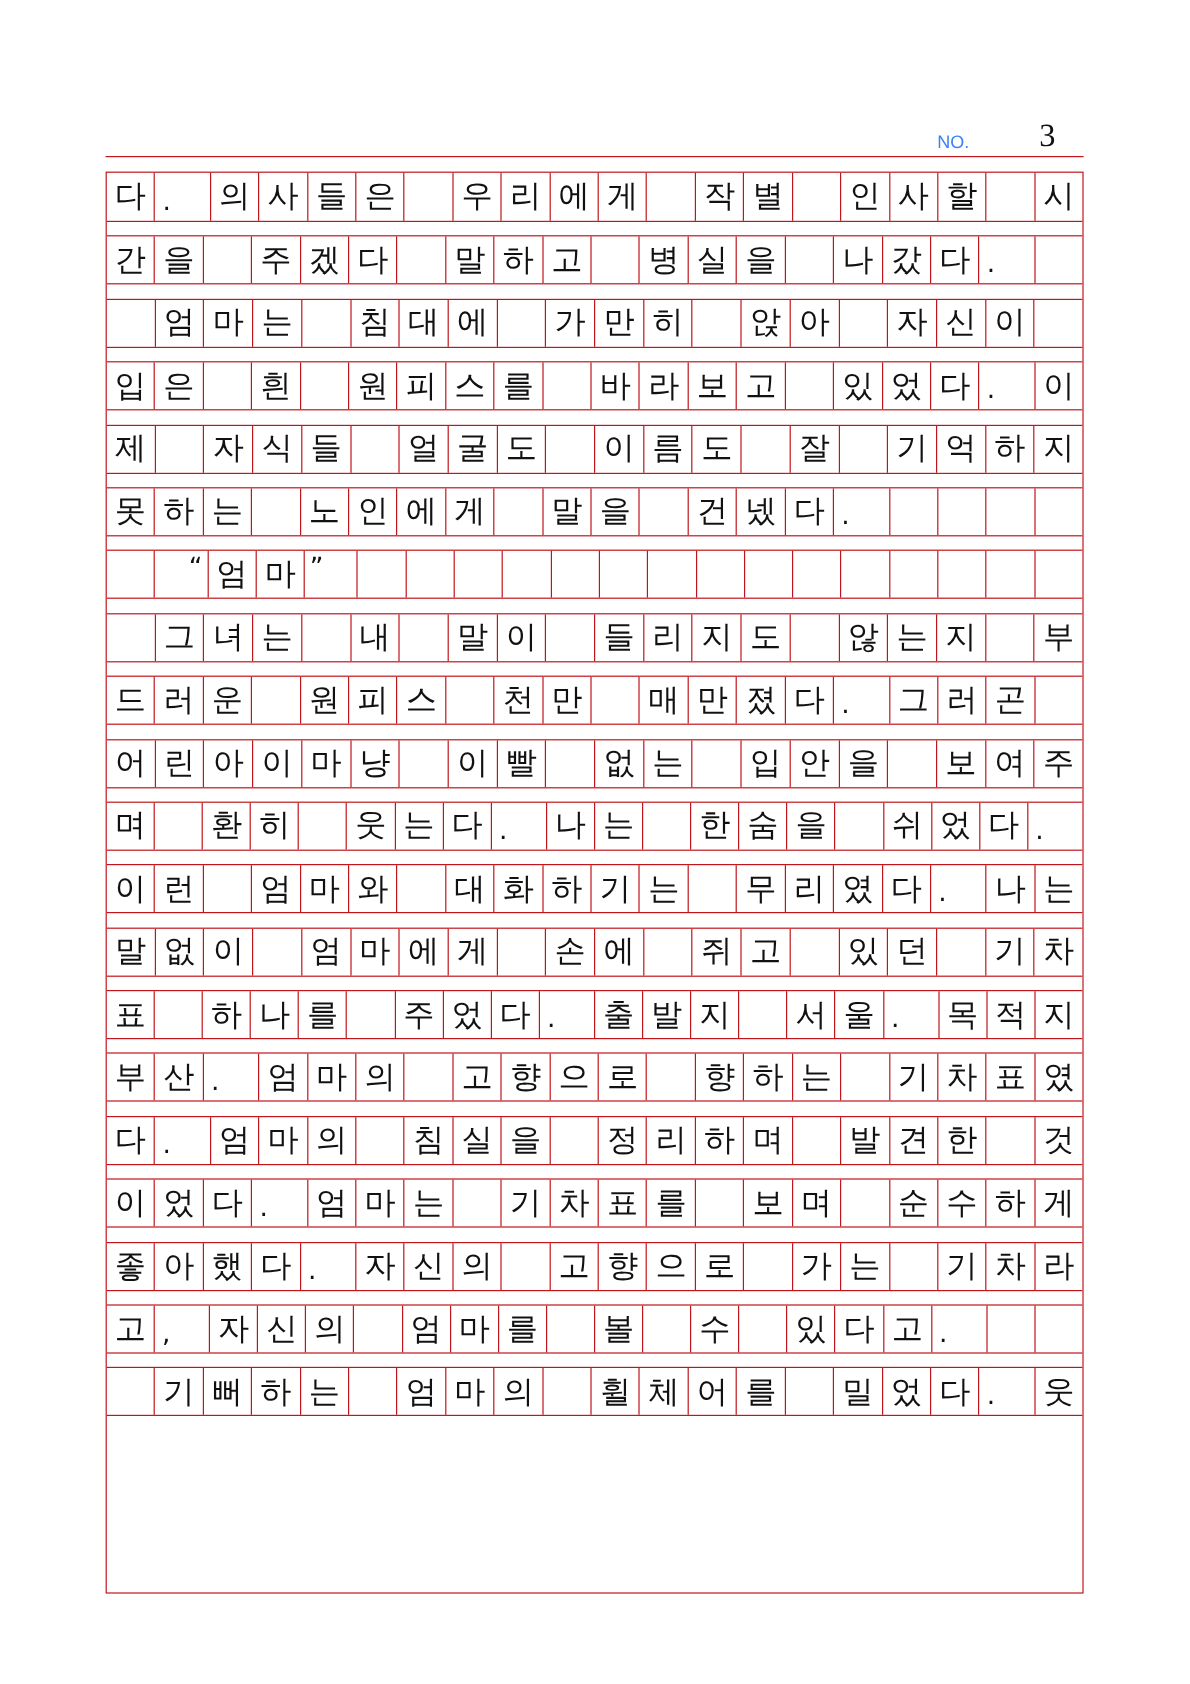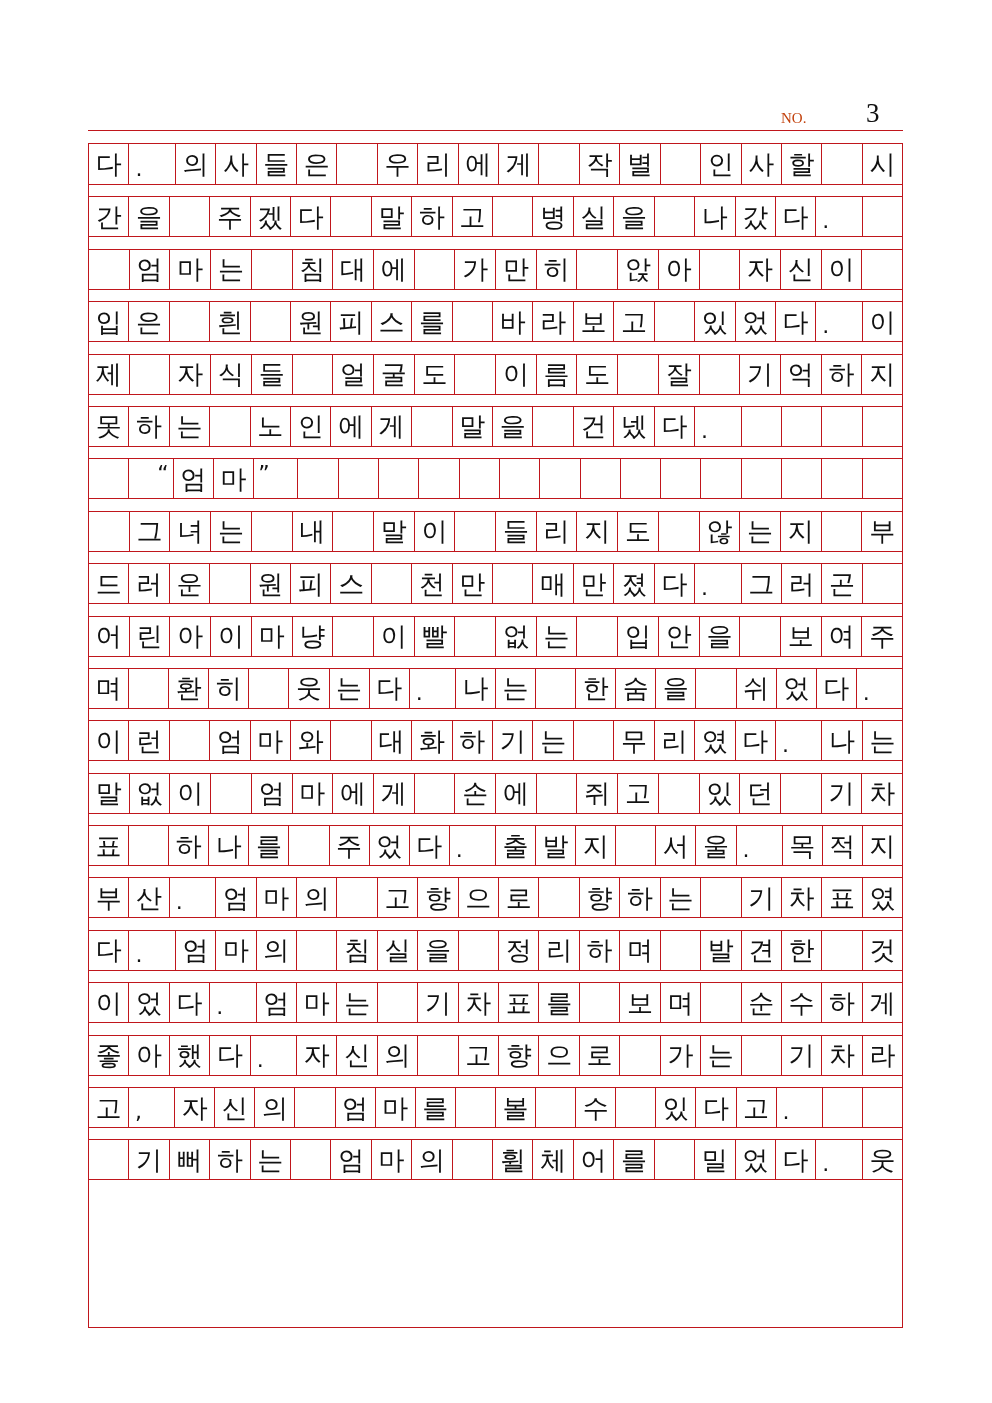--- a/index.html
+++ b/index.html
@@ -11,23 +11,23 @@
       width: 992px;
       height: 1403px;
       position: relative;
       overflow: hidden;
       font-family: "DejaVu Sans", "Liberation Sans", sans-serif;
     }
     .header-no {
       position: absolute;
       left: 781px;
       top: 110px;
-      font-family: Liberation Serif, serif;
+      font-family: Liberation Sans, sans-serif;
       font-size: 15px;
-      color: #c2410c;
+      color: #3b82f6;
     }
     .header-page {
       position: absolute;
       left: 866px;
       top: 98px;
       font-family: "Liberation Serif", "DejaVu Serif", serif;
       font-size: 27px;
       color: #111;
     }
     .header-rule {

